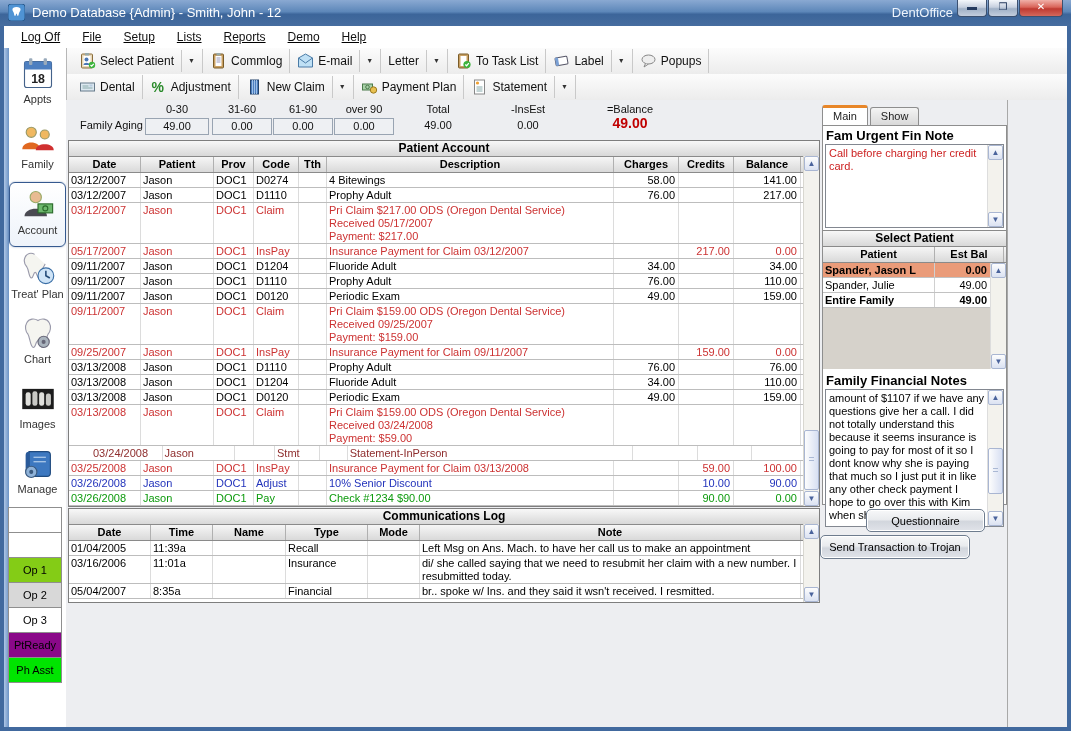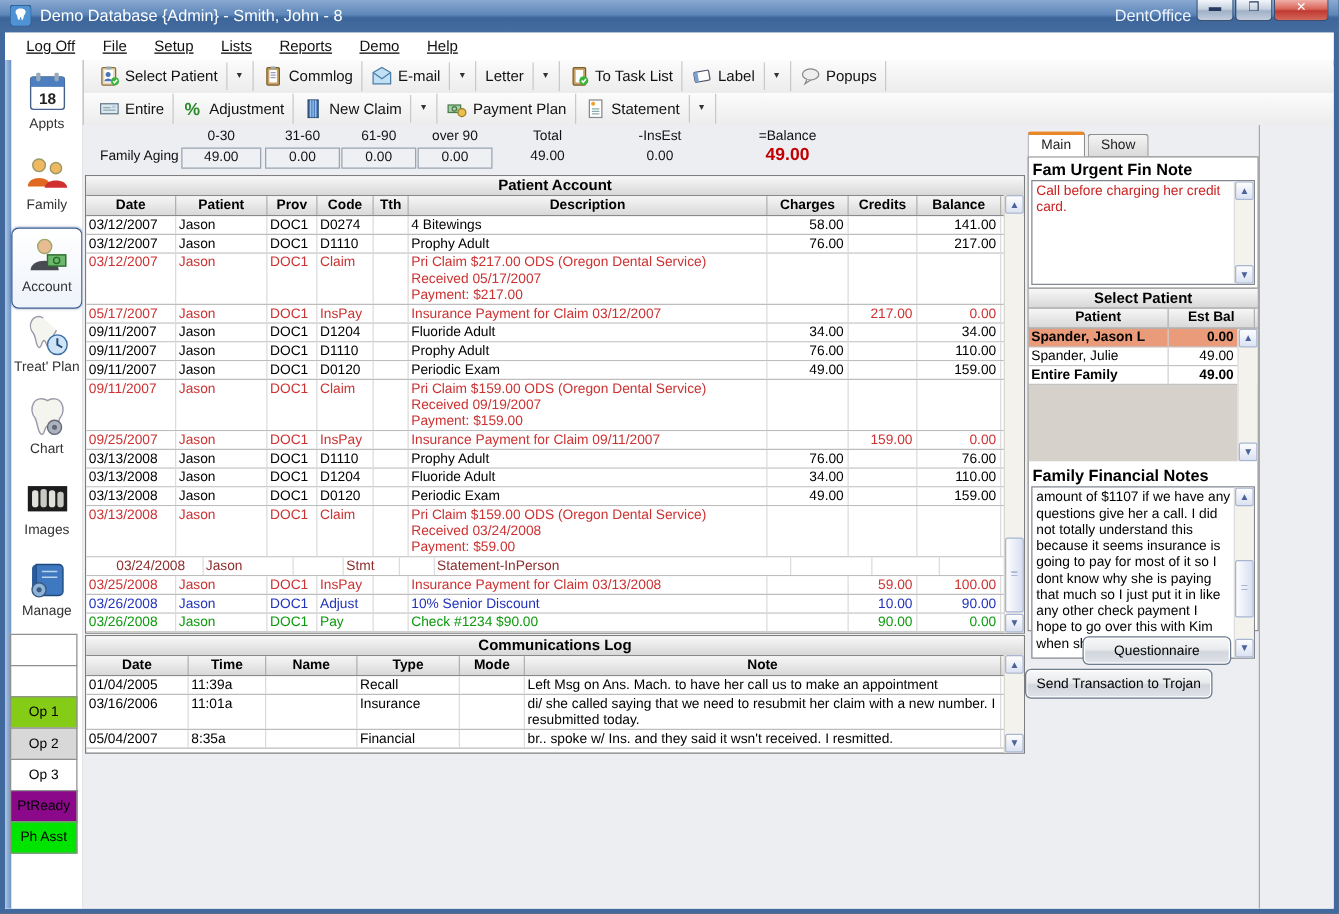--- a/index.html
+++ b/index.html
@@ -112,21 +112,21 @@
 <body>
 
 <div id="stage">
   <div class="titlebar">
     <span class="app-icon">
       <svg width="17" height="17" viewBox="0 0 17 17">
           <rect x="0" y="0" width="17" height="17" rx="3" fill="#4f93d4" stroke="#2a5a8c"></rect>
           <path d="M5 4c2-1.5 5-1.5 7 0 1 1 .5 3-.5 4-.7.8-.7 4-1.7 4-.8 0-.6-2.5-1.3-2.5S7.9 12 7.1 12c-1 0-1-3.2-1.7-4C4.5 7 4 5 5 4z" fill="#fff"></path>
         </svg>
     </span>
-    <span class="win-title">Demo Database {Admin} - Smith, John - 8</span>
+    <span class="win-title">Demo Database {Admin} - Smith, John - 12</span>
     <span class="brand">DentOffice</span>
     <span class="winbtns">
       <span class="wb min">▬</span>
       <span class="wb max">❒</span>
       <span class="wb close">✕</span>
     </span>
   </div>
   <div class="client">
     <div class="menubar" id="menubar">
         <span class="mi">Log Off</span>
@@ -202,21 +202,21 @@
         </div>
       </div>
     <div class="toolbar tb2" id="tb2">
         <div class="tbtn">
           <span class="ticon"><svg width="17" height="16" viewBox="0 0 16 16">
               <rect x="1" y="4" width="14" height="8" fill="#dce8f0" stroke="#667a8a"></rect>
               <line x1="3" y1="7" x2="9" y2="7" stroke="#8aa"></line>
               <line x1="3" y1="9" x2="13" y2="9" stroke="#8aa"></line>
               <rect x="10" y="5.5" width="3" height="2" fill="#b8cce0"></rect>
             </svg></span>
-          <span class="tlabel">Entire</span>
+          <span class="tlabel">Dental</span>
         </div>
         <div class="tbtn">
           <span class="ticon"><svg width="17" height="16" viewBox="0 0 16 16">
               <text x="1" y="13" font-size="14" font-weight="bold" fill="#2a8a2a" font-family="sans-serif">%</text>
             </svg></span>
           <span class="tlabel">Adjustment</span>
         </div>
         <div class="tbtn">
           <span class="ticon"><svg width="17" height="16" viewBox="0 0 16 16">
               <rect x="4" y="1" width="8" height="14" fill="#4d7fc0" stroke="#23436b"></rect>
@@ -462,21 +462,21 @@
               <div class="td num" style="width: 67px;">159.00</div>
             </div>
             <div class="trow c-red">
               <div class="td" style="width: 72px;">09/11/2007</div>
               <div class="td" style="width: 73px;">Jason</div>
               <div class="td" style="width: 40px;">DOC1</div>
               <div class="td" style="width: 45px;">Claim</div>
               <div class="td" style="width: 28px;"></div>
               <div class="td" style="width: 287px;">
                 <div>Pri Claim $159.00 ODS (Oregon Dental Service)</div>
-                <div>Received 09/19/2007</div>
+                <div>Received 09/25/2007</div>
                 <div>Payment: $159.00</div>
               </div>
               <div class="td num" style="width: 65px;"></div>
               <div class="td num" style="width: 55px;"></div>
               <div class="td num" style="width: 67px;"></div>
             </div>
             <div class="trow c-red">
               <div class="td" style="width: 72px;">09/25/2007</div>
               <div class="td" style="width: 73px;">Jason</div>
               <div class="td" style="width: 40px;">DOC1</div>

